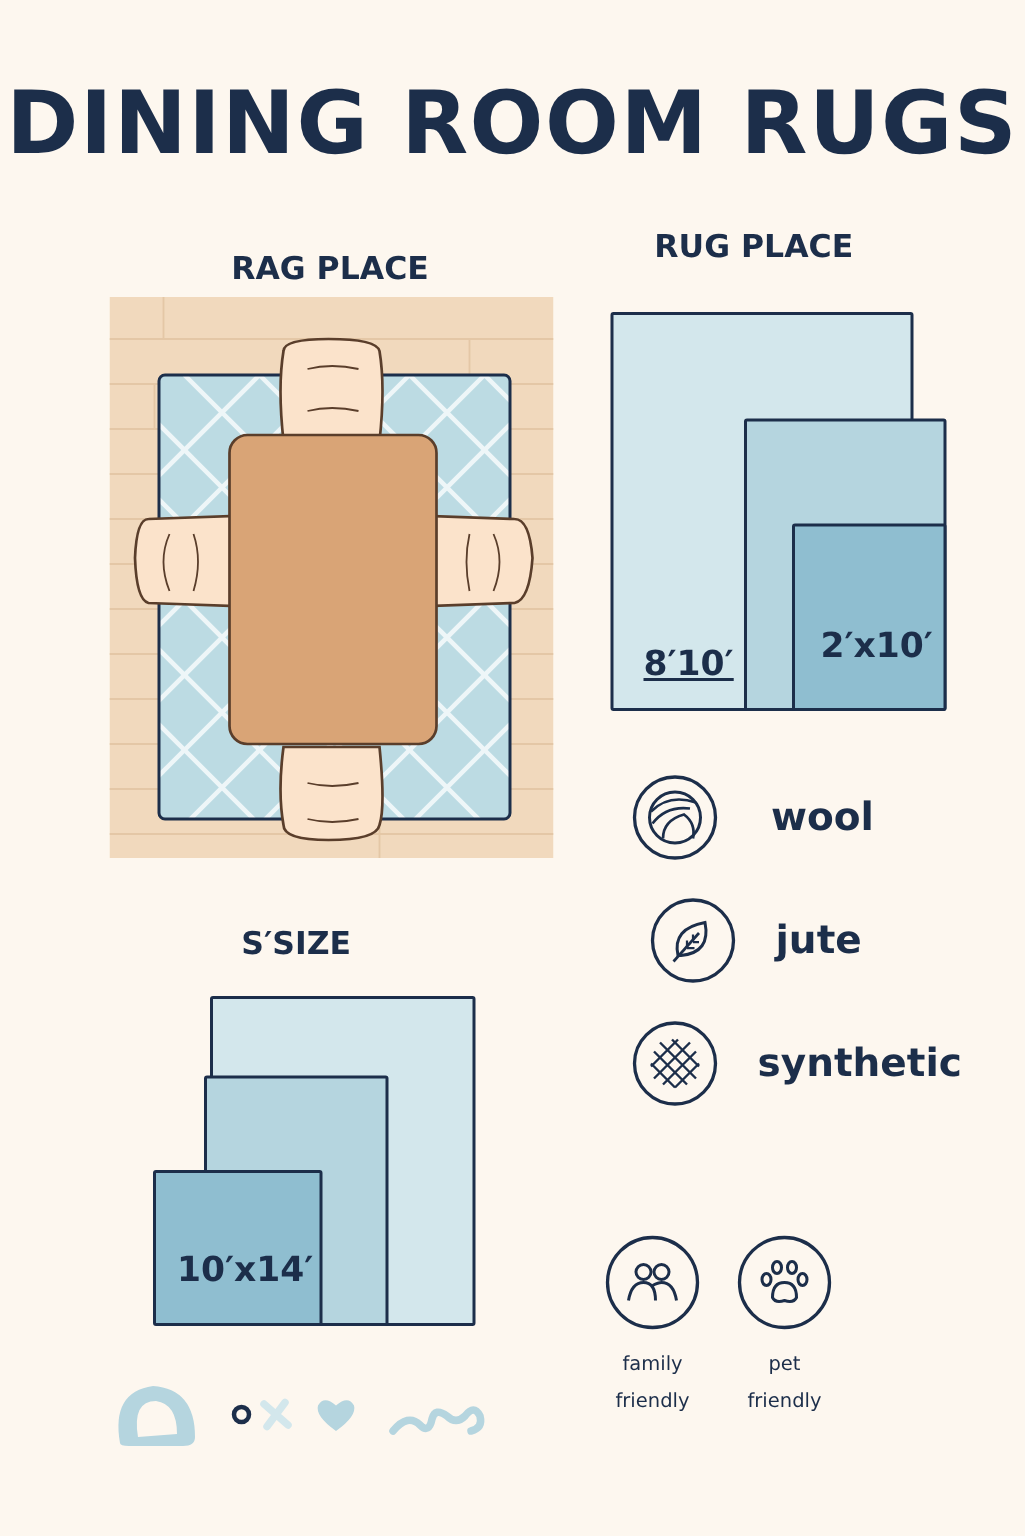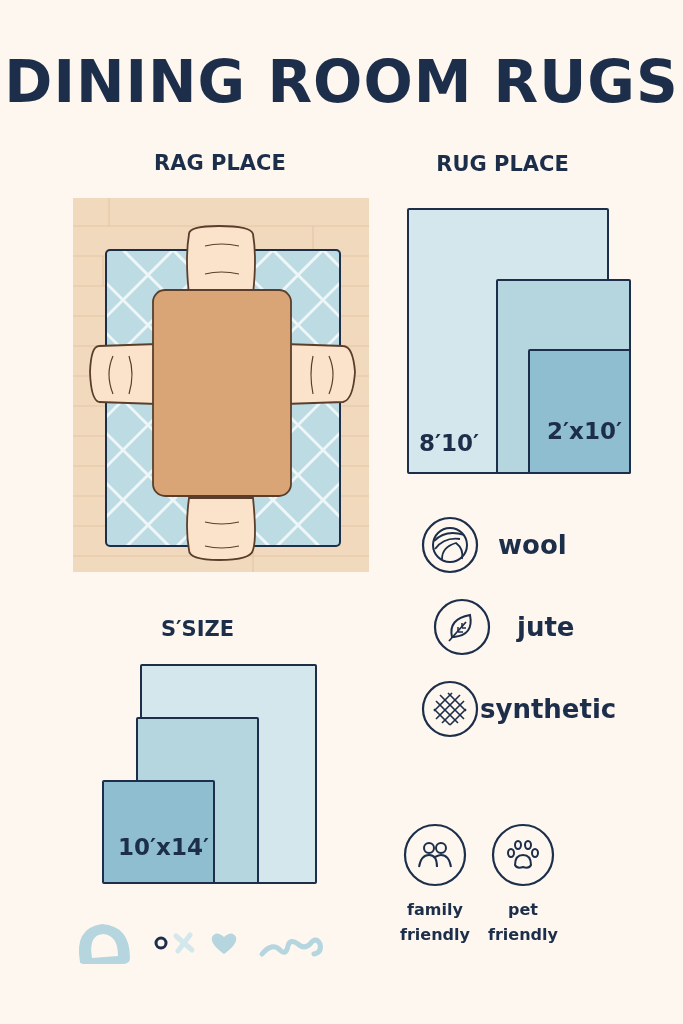--- a/index.html
+++ b/index.html
@@ -20,29 +20,29 @@
       color: #1c2e4a;
     }
     .section-label {
       font-size: 21px; font-weight: bold;
       color: #1c2e4a; text-align: center;
     }
     svg { display: block; }
     .mat-row { display: flex; align-items: center; }
     .mat-text { font-size: 26px; font-weight: bold; color: #1c2e4a; line-height: 31px; }
     .feat { text-align: center; width: 90px; }
-    .feat-label { font-size: 16px; font-weight: bold; line-height: 25px; color: #1c2e4a; }
+    .feat-label { font-size: 13px; font-weight: normal; line-height: 25px; color: #1c2e4a; }
     .size-label { font-size: 23px; font-weight: bold; color: #1c2e4a; }
   </style>
 </head>
 <body>
 
 <div class="abs title">DINING ROOM RUGS</div>
 
-<div class="abs section-label" style="left:70px; width:300px; top:151px;">RAG PLACE</div>
+<div class="abs section-label" style="left:70px; width:300px; top:167px;">RAG PLACE</div>
 
 <div class="abs" style="left:73px; top:198px;">
   <svg width="296" height="374" viewBox="0 0 296 374">
 
     <rect x="0" y="0" width="296" height="374" fill="#f1d9bd"></rect>
     <g stroke="#e4c7a6" stroke-width="1.2">
       <line x1="0" y1="28" x2="296" y2="28"></line>
       <line x1="0" y1="58" x2="296" y2="58"></line>
       <line x1="0" y1="88" x2="296" y2="88"></line>
       <line x1="0" y1="118" x2="296" y2="118"></line>
@@ -109,36 +109,36 @@
     <rect x="80" y="92" width="138" height="206" rx="12" fill="#d9a476" stroke="#5a3e2b" stroke-width="1.8"></rect>
   </svg>
 </div>
 
 <div class="abs section-label" style="left:400px; width:205px; top:152px;">RUG PLACE</div>
 
 <div class="abs" style="left:405px; top:206px; width:228px; height:268px;">
   <div class="abs" style="left:2px; top:2px; width:198px; height:262px; background:#d3e7ec; border:2px solid #1c2e4a; border-radius:2px;"></div>
   <div class="abs" style="left:91px; top:73px; width:131px; height:191px; background:#b5d5df; border:2px solid #1c2e4a; border-radius:2px;"></div>
   <div class="abs" style="left:123px; top:143px; width:99px; height:121px; background:#8fbed0; border:2px solid #1c2e4a; border-radius:2px;"></div>
-  <div class="abs size-label" style="left:14px; top:224px;">8′10′</div>
+  <div class="abs size-label" style="left:24px; top:224px;text-decoration:underline;">8′10′</div>
   <div class="abs size-label" style="left:142px; top:212px;">2′x10′</div>
 </div>
 
 <div class="abs" style="left:420px; top:515px;">
   <div class="mat-row" style="position:absolute; left:0; top:0; width:240px;">
     <span>
       <svg width="60" height="60" viewBox="0 0 60 60">
         <circle cx="30" cy="30" r="27" fill="none" stroke="#1c2e4a" stroke-width="2.2"></circle>
         <circle cx="30" cy="30" r="17" fill="none" stroke="#1c2e4a" stroke-width="2"></circle>
         <path d="M14 26 Q26 14 44 20" fill="none" stroke="#1c2e4a" stroke-width="1.8"></path>
         <path d="M15 34 Q24 22 40 24" fill="none" stroke="#1c2e4a" stroke-width="1.8"></path>
         <path d="M22 44 Q22 32 36 28 Q44 34 42 44" fill="none" stroke="#1c2e4a" stroke-width="1.8"></path>
       </svg>
     </span>
-    <span class="mat-text" style="margin-left:18px;">wool</span>
+    <span class="mat-text" style="margin-left:34px;">wool</span>
   </div>
   <div class="mat-row" style="position:absolute; left:12px; top:82px; width:240px;">
     <span>
       <svg width="60" height="60" viewBox="0 0 60 60">
         <circle cx="30" cy="30" r="27" fill="none" stroke="#1c2e4a" stroke-width="2.2"></circle>
         <path d="M20 40 Q16 22 38 18 Q42 38 22 40 Z" fill="none" stroke="#1c2e4a" stroke-width="2"></path>
         <path d="M17 44 L34 25" fill="none" stroke="#1c2e4a" stroke-width="1.8"></path>
         <path d="M26 35 L26 30 M30 31 L30 26 M26 35 L31 35 M30 31 L34 31" fill="none" stroke="#1c2e4a" stroke-width="1.5"></path>
       </svg>
     </span>
@@ -147,21 +147,21 @@
   <div class="mat-row" style="position:absolute; left:0; top:164px; width:240px;">
     <span>
       <svg width="60" height="60" viewBox="0 0 60 60">
         <circle cx="30" cy="30" r="27" fill="none" stroke="#1c2e4a" stroke-width="2.2"></circle>
         <g stroke="#1c2e4a" stroke-width="1.6" fill="none">
           <path d="M16 22 L38 44 M20 16 L44 40 M14 30 L30 46 M28 14 L46 32"></path>
           <path d="M44 22 L22 44 M40 16 L16 40 M46 30 L30 46 M32 14 L14 32"></path>
         </g>
       </svg>
     </span>
-    <span style="display:flex; flex-direction:column;">
+    <span style="margin-left:25px; display:flex; flex-direction:column;">
       <span class="mat-text">synthetic</span>
     </span>
   </div>
 </div>
 
 <div class="abs section-label" style="left:110px; width:175px; top:617px;">S′SIZE</div>
 
 <div class="abs" style="left:100px; top:662px; width:220px; height:222px;">
   <div class="abs" style="left:40px; top:2px; width:173px; height:216px; background:#d3e7ec; border:2px solid #1c2e4a; border-radius:2px;"></div>
   <div class="abs" style="left:36px; top:55px; width:119px; height:163px; background:#b5d5df; border:2px solid #1c2e4a; border-radius:2px;"></div>

